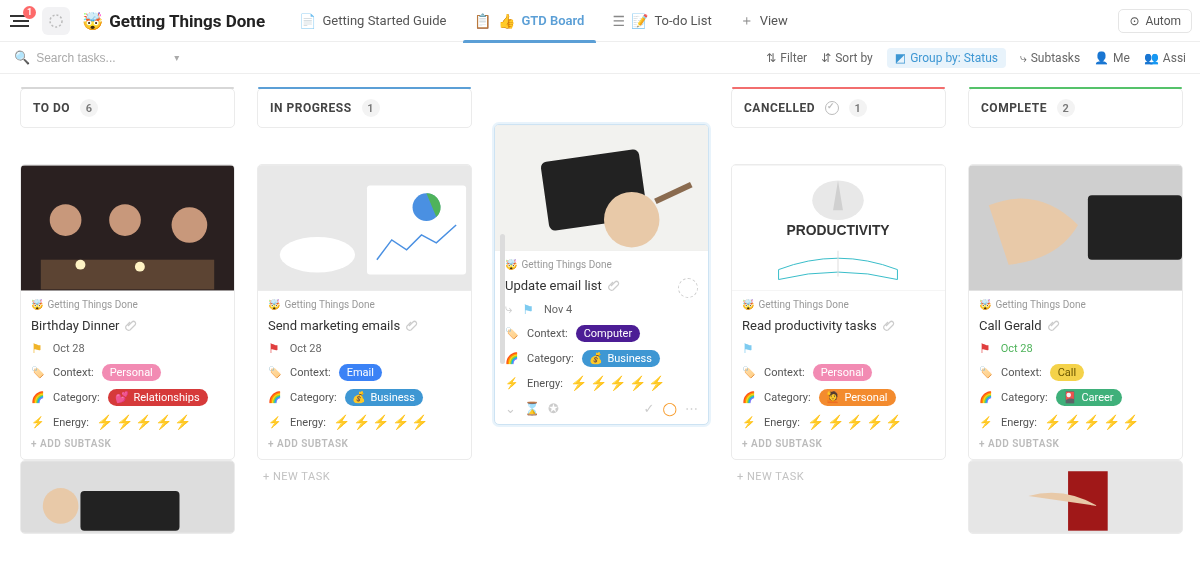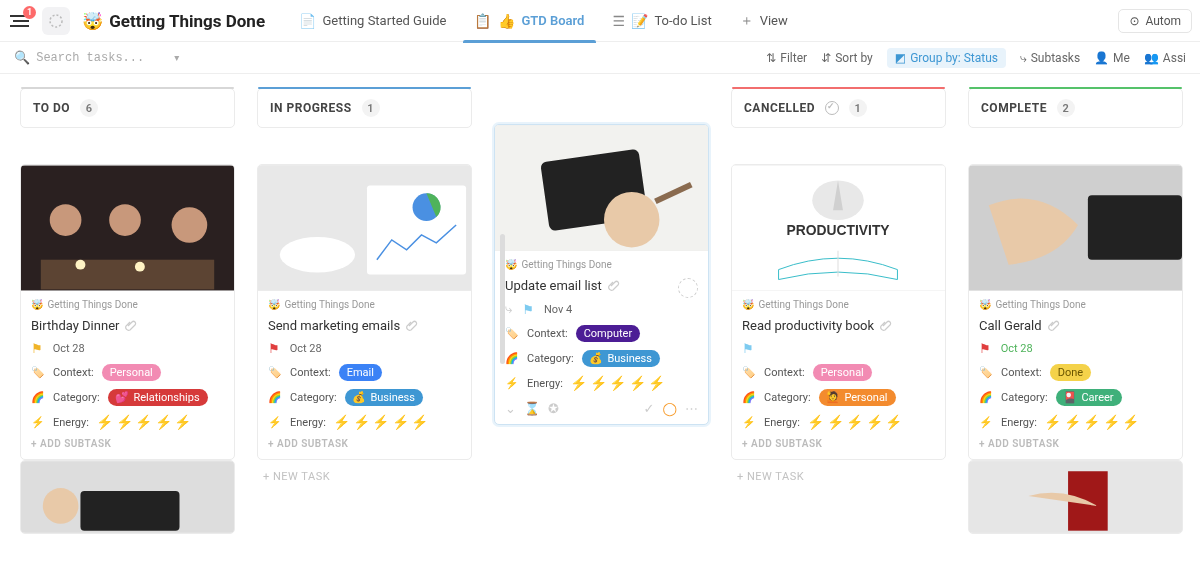--- a/index.html
+++ b/index.html
@@ -63,21 +63,21 @@
     display:flex; align-items:center; gap:6px; border:1px solid #e5e5e5;
     border-radius:5px; padding:4px 10px; font-size:12px; color:#555; cursor:pointer;
   }
   
   .toolbar {
     display:flex; align-items:center; height:32px; padding:0 14px;
     border-bottom:1px solid #eee; gap:14px;
   }
   .search-wrap { display:flex; align-items:center; gap:6px; color:#999; flex:0 0 auto; }
   .search-input {
-    border:none; outline:none; font-size:12px; width:130px; color:#c2410c;font-family:Liberation Mono, monospace;
+    border:none; outline:none; font-size:12px; width:130px; color:#c2410c;
   }
   .search-input::placeholder { color:#aaa; }
   .chev { font-size:10px; color:#aaa; margin-left:2px; }
   .toolbar-right { margin-left:auto; display:flex; align-items:center; gap:14px; font-size:12px; color:#666; }
   .toolbar-btn { display:flex; align-items:center; gap:4px; cursor:pointer; }
   .toolbar-btn.group-active {
     background:#e8f3fb; color:#3e97d3; padding:3px 8px; border-radius:4px;
   }
   
   .board {
@@ -450,21 +450,21 @@
               <path d="M47 105 Q107 82 167 105 L167 115 Q107 100 47 115 Z" fill="#fff" stroke="#37bcc8"></path>
               <line x1="107" y1="86" x2="107" y2="112" stroke="#ddd"></line>
             </svg>
         </div>
         <div class="card-body">
           <div class="breadcrumb">
               <span>🤯</span>
               <span>Getting Things Done</span>
             </div>
           <div class="card-title">
-            <span>Read productivity book</span>
+            <span>Read productivity tasks</span>
             <svg class="clip-ic" viewBox="0 0 12 12">
                 <path d="M3 6l4-4a2 2 0 013 3l-5 5a3 3 0 01-4-4l4-4" fill="none" stroke="#ccc" stroke-width="1.2"></path>
               </svg>
           </div>
           <div class="date-row">
             <span class="flag flag-sky">⚑</span>
           </div>
           <div class="field-row">
             <span class="field-ic">🏷️</span>
             <span class="field-label">Context:</span>
@@ -518,21 +518,21 @@
                 <path d="M3 6l4-4a2 2 0 013 3l-5 5a3 3 0 01-4-4l4-4" fill="none" stroke="#ccc" stroke-width="1.2"></path>
               </svg>
           </div>
           <div class="date-row">
             <span class="flag flag-red">⚑</span>
             <span class="date-green">Oct 28</span>
           </div>
           <div class="field-row">
             <span class="field-ic">🏷️</span>
             <span class="field-label">Context:</span>
-            <span class="tag tag-call">Done</span>
+            <span class="tag tag-call">Call</span>
           </div>
           <div class="field-row">
             <span class="field-ic">🌈</span>
             <span class="field-label">Category:</span>
             <span class="tag tag-career">🎴 <span>Career</span></span>
           </div>
           <div class="field-row">
             <span class="field-ic">⚡</span>
             <span class="field-label">Energy:</span>
             <span class="bolts">

